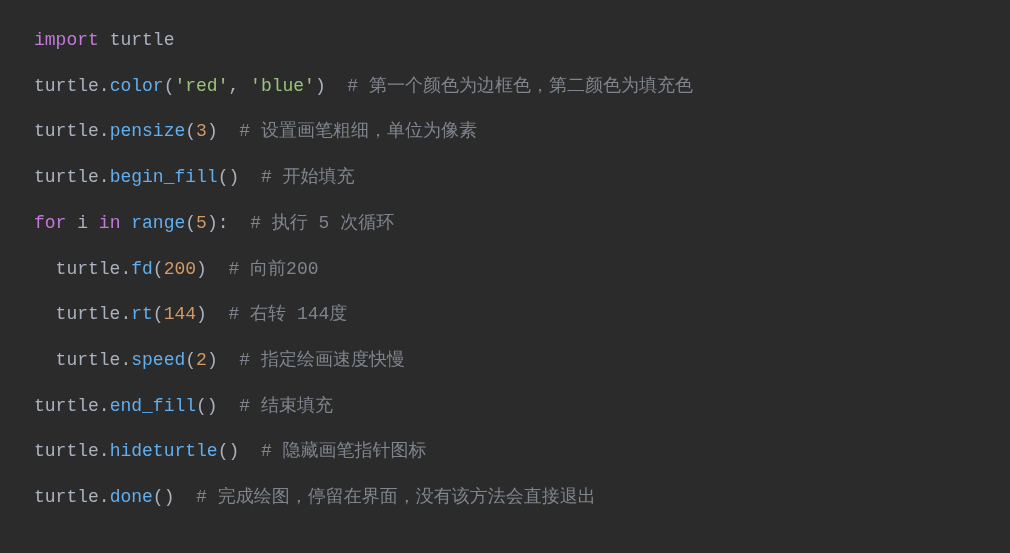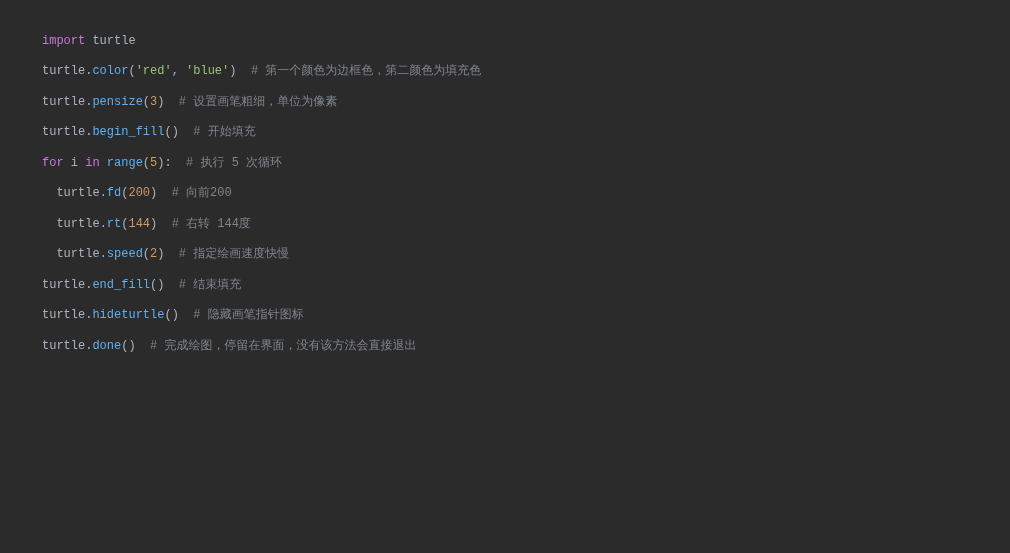--- a/index.html
+++ b/index.html
@@ -4,24 +4,24 @@
   <style>
     body {
       margin: 0;
       padding: 0;
       background: #2b2b2b;
       width: 1010px;
       height: 553px;
       overflow: hidden;
     }
     pre.code {
-      margin: 12px;
+      margin: 4px;
       padding: 14px 30px;
       font-family: "Consolas", "Monaco", "Courier New", monospace;
-      font-size: 12px;
+      font-size: 18px;
       line-height: 2.54;
       color: #abb2bf;
       white-space: pre;
     }
     .kw { color: #c678dd; }
     .mod { color: #abb2bf; }
     .obj { color: #abb2bf; }
     .punc { color: #abb2bf; }
     .func { color: #61afef; }
     .str { color: #98c379; }

